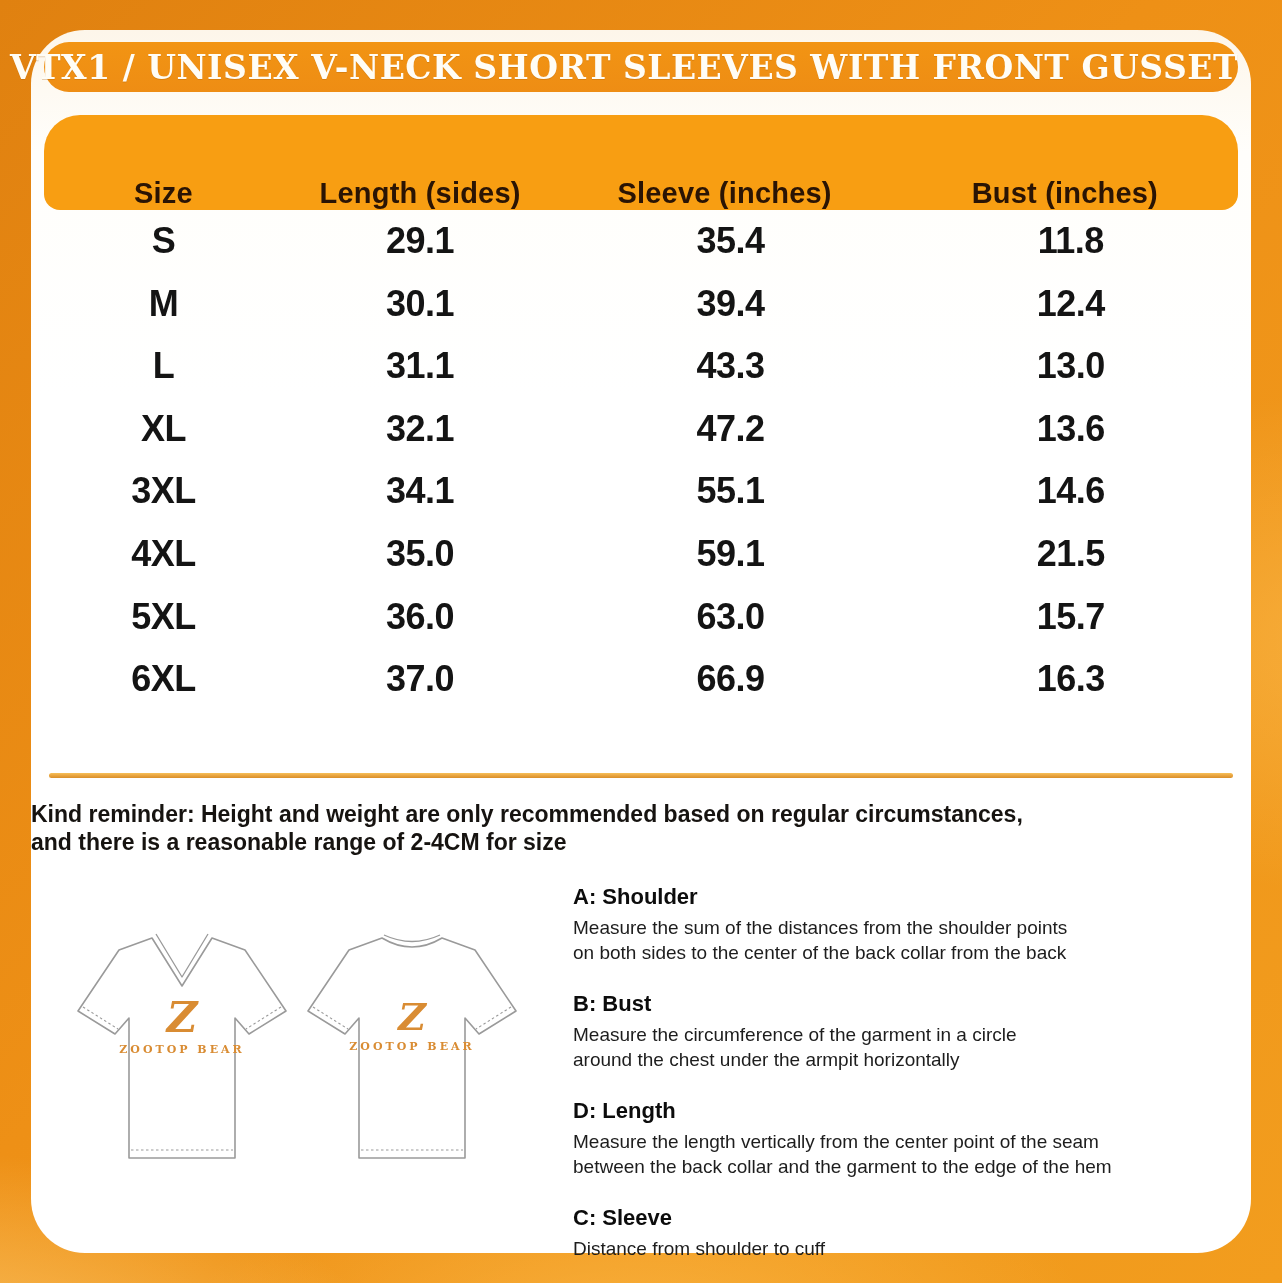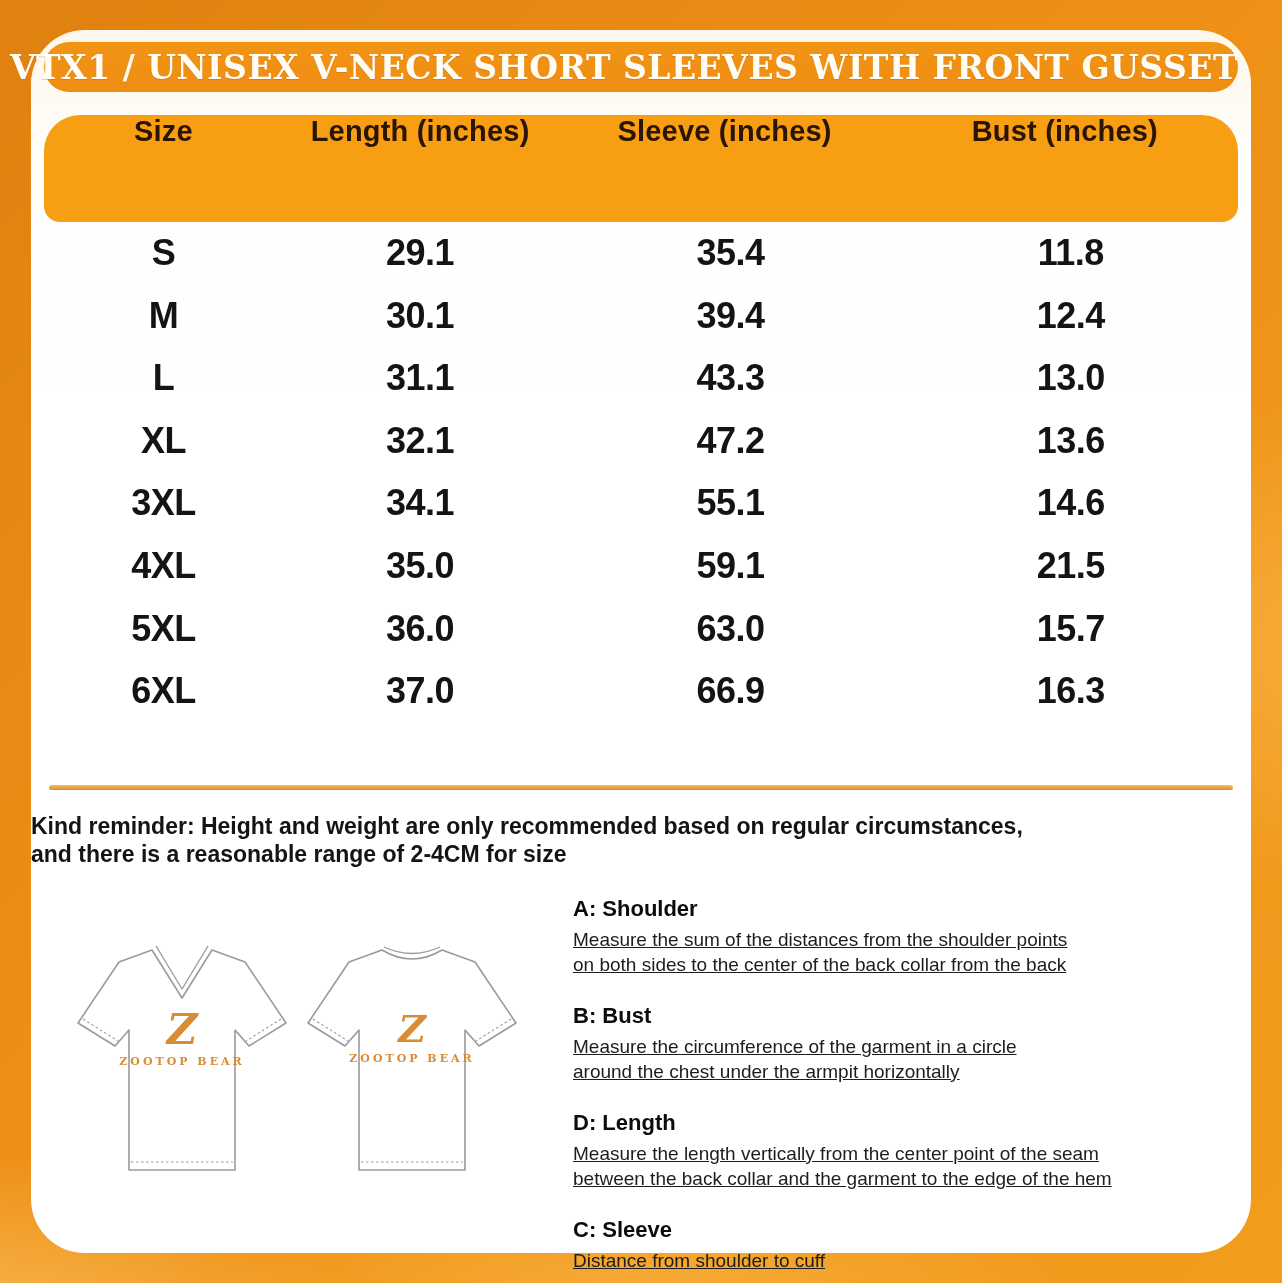--- a/index.html
+++ b/index.html
@@ -26,24 +26,24 @@
     background:linear-gradient(180deg,#f29413,#ee8d14);
     display:flex;align-items:center;justify-content:flex-end;
   }
   .title-pill span{
     font-family:"DejaVu Serif","Liberation Serif",serif;
     font-weight:bold;font-size:33px;color:#fffdf6;letter-spacing:.5px;
     white-space:nowrap;text-shadow:0 1px 0 rgba(150,80,0,.25);
   }
   .thead{
     margin:23px 13px 0;
-    height:107px;
+    height:95px;
     border-radius:36px 36px 16px 16px;
     background:#f89e12;
-    display:flex;align-items:flex-start;
+    display:flex;align-items:flex-end;
   }
   .thead .cell{
     font-size:29px;font-weight:700;color:#2a1404;text-align:center;letter-spacing:.2px;
   }
   .col1{width:20%;} .col2{width:23%;} .col3{width:29%;} .col4{width:28%;}
   .tbody{
     margin:0 13px;
     height:563px;
     display:grid;grid-template-rows:repeat(9,1fr);
   }
@@ -57,36 +57,36 @@
   }
   .reminder{
     margin-top:22px;
     font-size:23px;font-weight:700;color:#161310;line-height:28px;
   }
   .bottom{display:flex;margin-top:14px;}
   .shirts{width:478px;padding:50px 0 0 36px;flex:none;}
   .measures{width:680px;padding:14px 0 0 28px;}
   .m-section{margin-bottom:26px;}
   .m-label{font-size:22px;font-weight:700;color:#0c0c0c;margin-bottom:5px;}
-  .m-line{font-size:19px;color:#1d1d1d;line-height:25px;white-space:nowrap;text-decoration:underline;}
+  .m-line{font-size:19px;color:#1d1d1d;line-height:25px;white-space:nowrap;}
   svg text{font-family:"DejaVu Serif","Liberation Serif",serif;}
 </style>
 </head>
 <body>
 
 <div class="page">
   <div class="card">
 
     <div class="title-pill">
       <span>VTX1 / UNISEX V-NECK SHORT SLEEVES WITH FRONT GUSSET</span>
     </div>
 
     <div class="thead">
       <div class="cell col1">Size</div>
-      <div class="cell col2">Length (inches)</div>
+      <div class="cell col2">Length (sides)</div>
       <div class="cell col4">Sleeve (inches)</div>
       <div class="cell col3">Bust (inches)</div>
     </div>
 
     <div class="tbody">
       <div class="trow">
         <div class="cell col1">S</div>
         <div class="cell col2">29.1</div>
         <div class="cell col3">35.4</div>
         <div class="cell col4">11.8</div>

